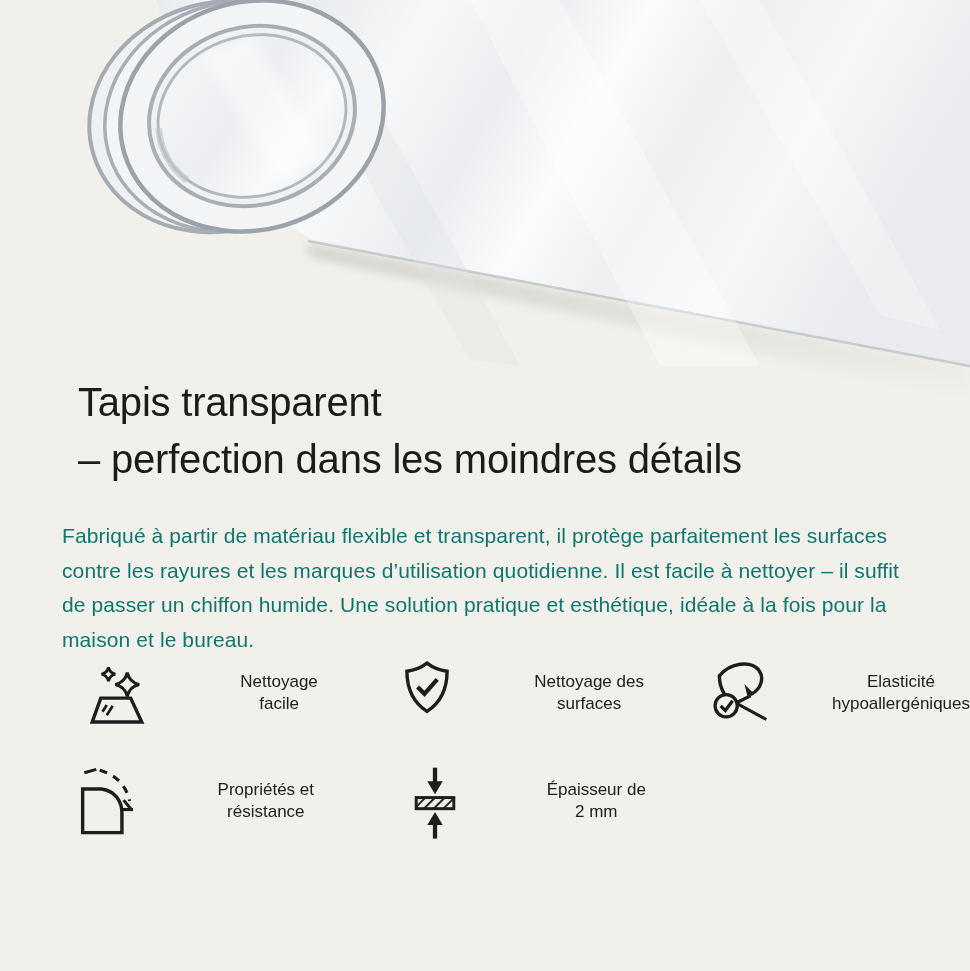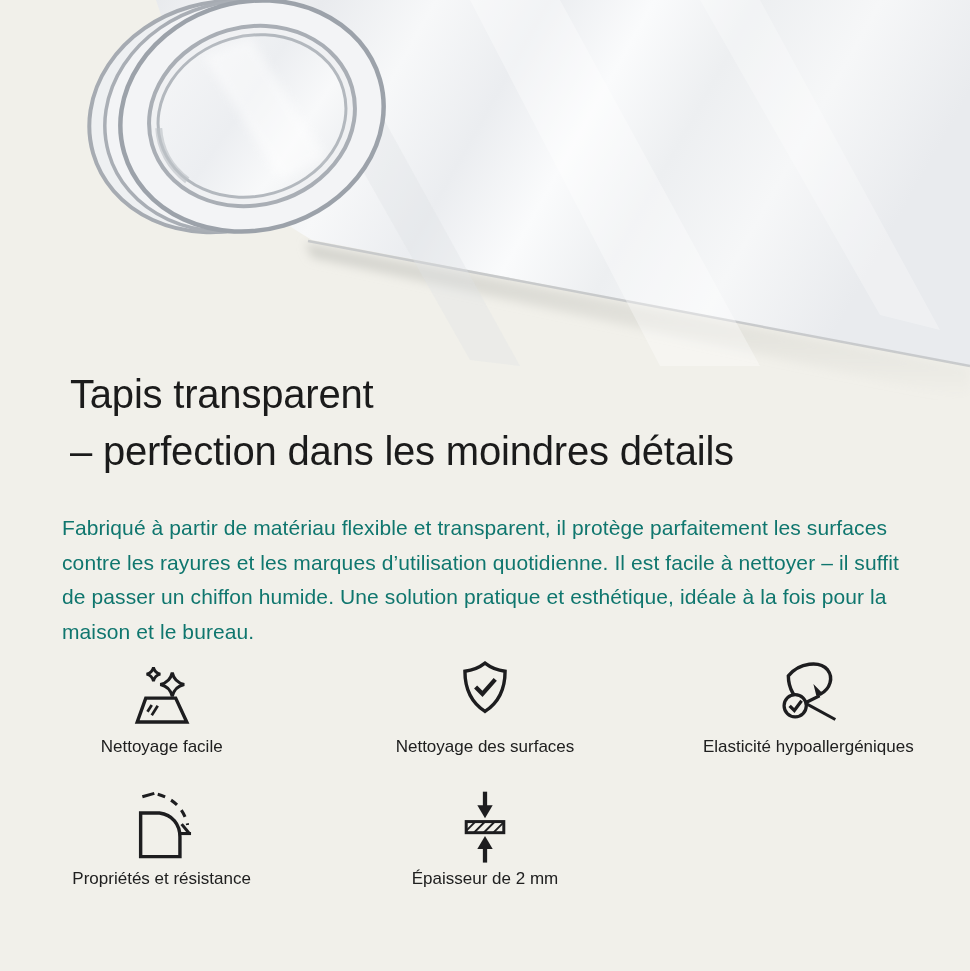--- a/index.html
+++ b/index.html
@@ -17,39 +17,39 @@
   }
   .content{
     position:absolute;top:358px;left:62px;width:852px;
   }
   .heading{
     font-size:40px;
     line-height:57px;
     font-weight:400;
     letter-spacing:-0.2px;
     color:#1b1b1b;
-    margin:8px;
+    margin:16px;
   }
   .heading span{display:block;}
   .intro{
     margin-top:31px;
     font-size:21px;
     line-height:34.5px;
     letter-spacing:0.1px;
     color:#0f766e;
     width:852px;
   }
   .features{
     position:absolute;top:650px;left:0;width:970px;
     display:grid;
     grid-template-columns:1fr 1fr 1fr;
     row-gap:24px;
   }
   .feature{
-    display:flex;flex-direction:column;align-items:center;
+    display:flex;flex-direction:row;align-items:center;
     text-align:center;
   }
   .icon-box{
     height:84px;width:100%;
     display:flex;align-items:flex-end;justify-content:center;
   }
   .icon-box svg{display:block;}
   .feature-label{
     margin-top:2px;
     font-size:17px;

